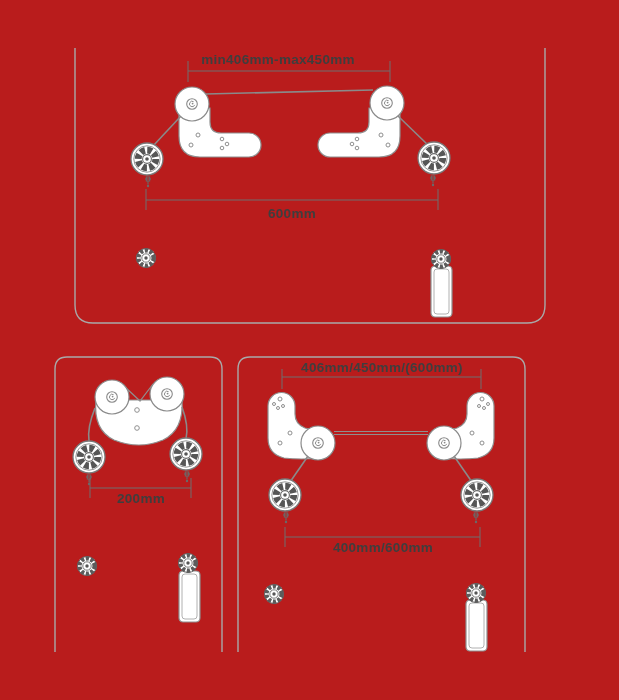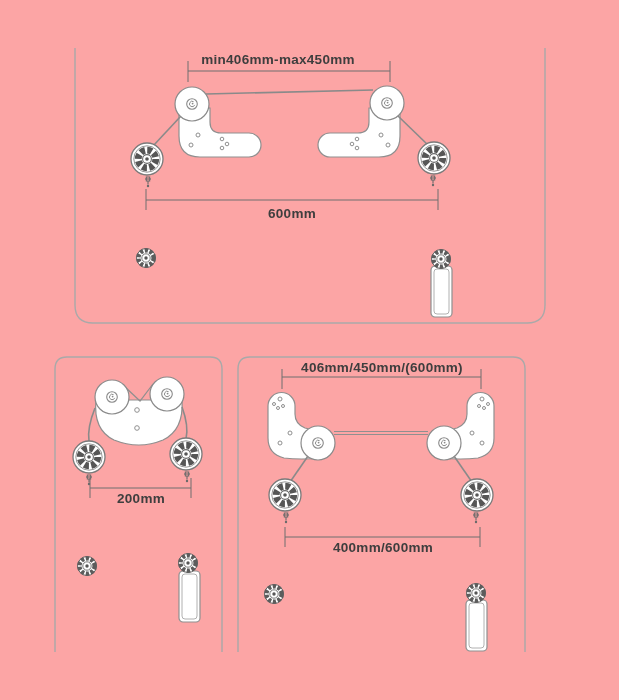--- a/index.html
+++ b/index.html
@@ -1,16 +1,16 @@
 <!DOCTYPE html>
 <html><head>
 <meta charset="utf-8">
 <style>
   html,body{margin:0;padding:0;background:#ffffff;}
-  .page{position:relative;width:619px;height:700px;background:#fca5a5;overflow:hidden;
+  .page{position:relative;width:619px;height:700px;background:#b91c1c;overflow:hidden;
         font-family:"Liberation Sans",sans-serif;}
   svg{position:absolute;left:0;top:0;}
   .panel{fill:none;stroke:#a9a9a9;stroke-width:1.4;}
   .ln{fill:none;stroke:#8f8f8f;stroke-width:1.2;}
   .ln2{fill:none;stroke:#8a8a8a;stroke-width:1.6;}
   .plate{fill:#ffffff;stroke:#8f8f8f;stroke-width:1.2;}
   .hole{fill:none;stroke:#8f8f8f;stroke-width:1;}
   .dim{stroke:#6e6e6e;stroke-width:1;fill:none;}
   .dimtext{font-family:"Liberation Sans",sans-serif;font-size:13.5px;font-weight:bold;
            fill:#3e3e3e;text-anchor:middle;letter-spacing:0.3px;}

